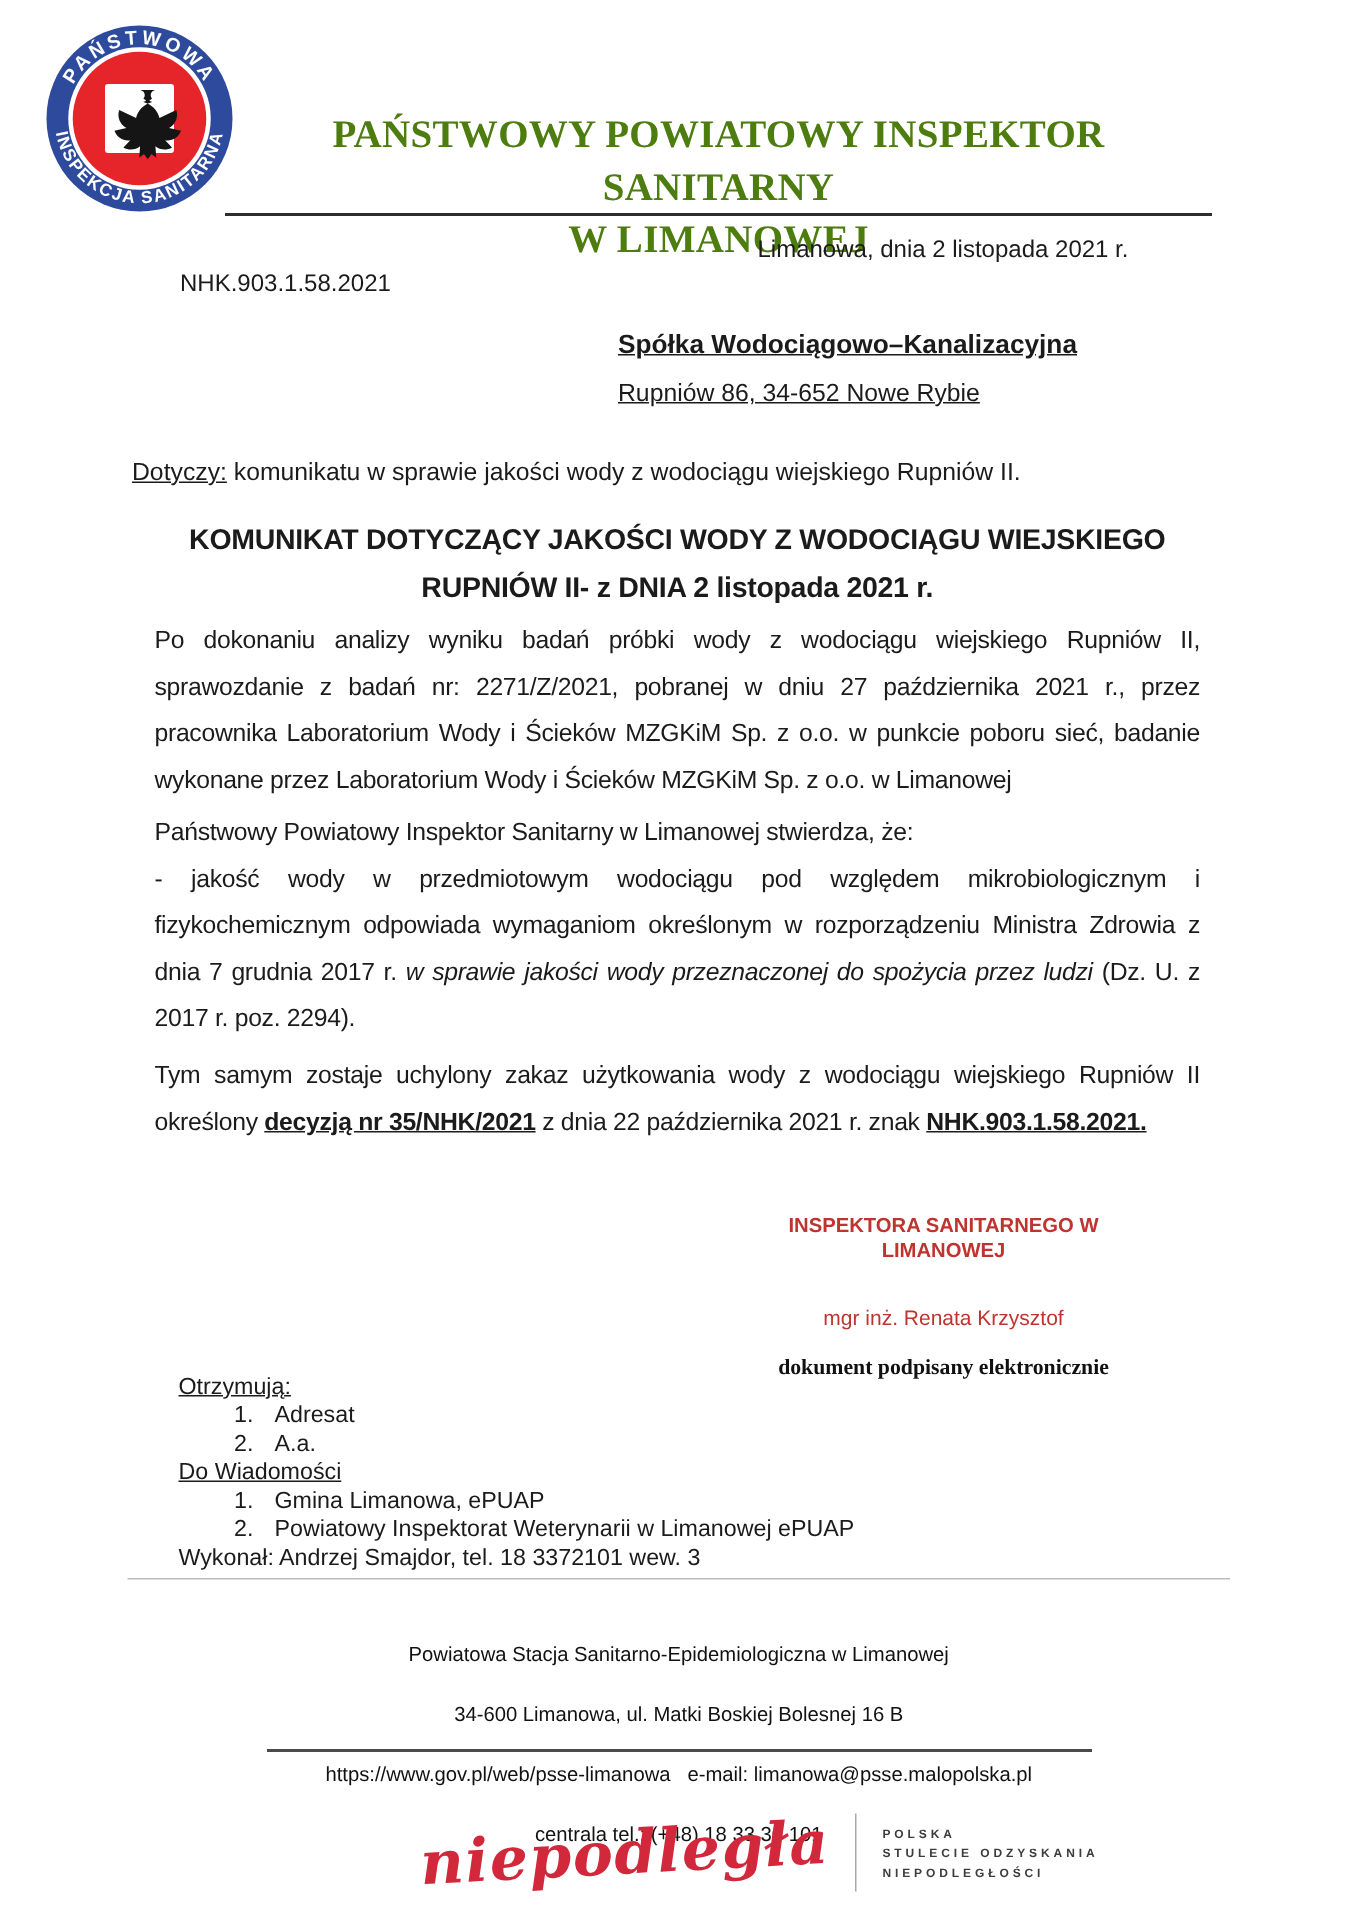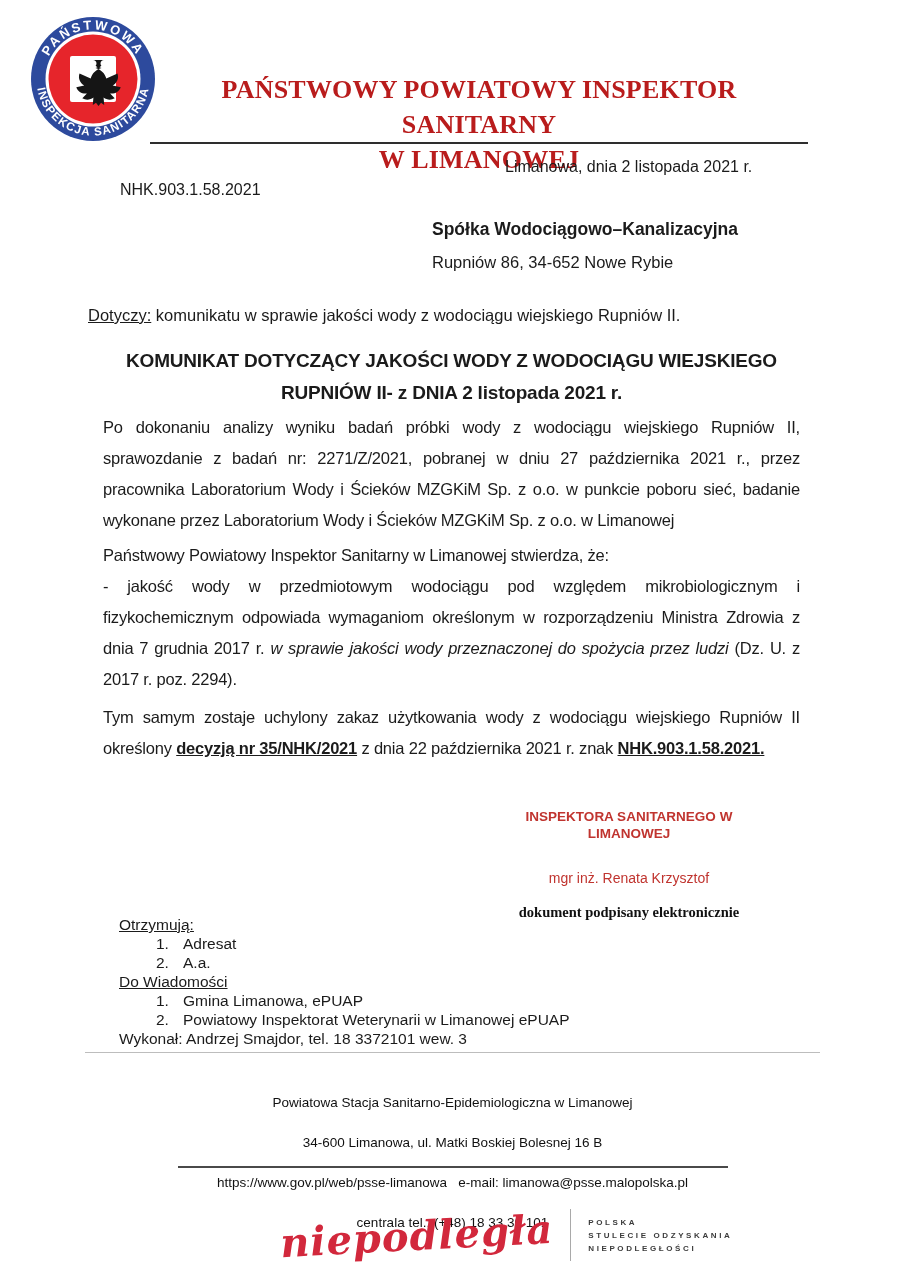--- a/index.html
+++ b/index.html
@@ -5,28 +5,28 @@
   html,body { margin:0; padding:0; background:#ffffff; }
   .page {
     position:relative; width:905px; height:1280px; background:#ffffff;
     font-family:"Liberation Sans", sans-serif; color:#1b1b1b; overflow:hidden;
   }
   
   .logo { position:absolute; left:30px; top:16px; width:126px; height:126px; }
   .org-name {
     position:absolute; left:150px; top:72px; width:658px; text-align:center;
     font-family:"Liberation Serif", serif; font-weight:bold; font-size:26px; line-height:35px;
-    color:#b91c1c; letter-spacing:0.2px;
+    color:#4d7c0f; letter-spacing:0.2px;
   }
   .header-rule { position:absolute; left:150px; top:142px; width:658px; height:2px; background:#2e2e2e; }
   
   .place-date { position:absolute; left:505px; top:158px; font-size:16px; }
   .reference  { position:absolute; left:120px; top:181px; font-size:16px; }
   
-  .addressee { position:absolute; left:432px; top:214px; }
+  .addressee { position:absolute; left:412px; top:214px;text-decoration:underline; }
   .addr-name { font-weight:bold; font-size:17.5px; line-height:30px; }
   .addr-street { margin-top:9px; font-size:16.5px; }
   
   .subject { position:absolute; left:88px; top:306px; font-size:16.5px; }
   .u { text-decoration:underline; }
   
   .doc-title {
     position:absolute; left:103px; top:345px; width:697px; text-align:center;
     font-weight:bold; font-size:19px; line-height:32px; letter-spacing:-0.2px;
   }

